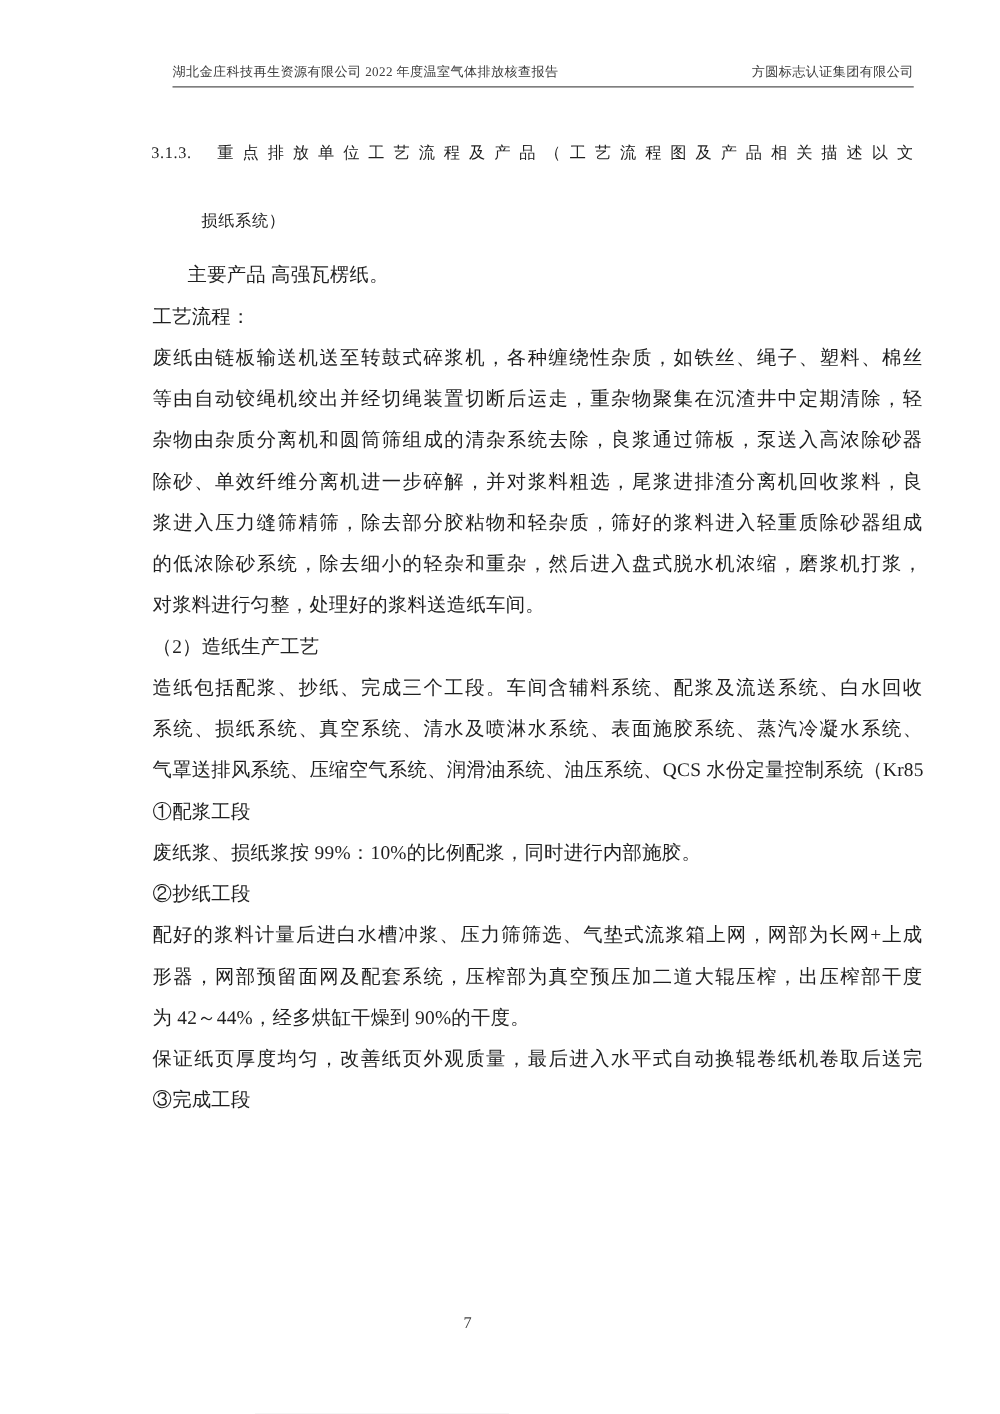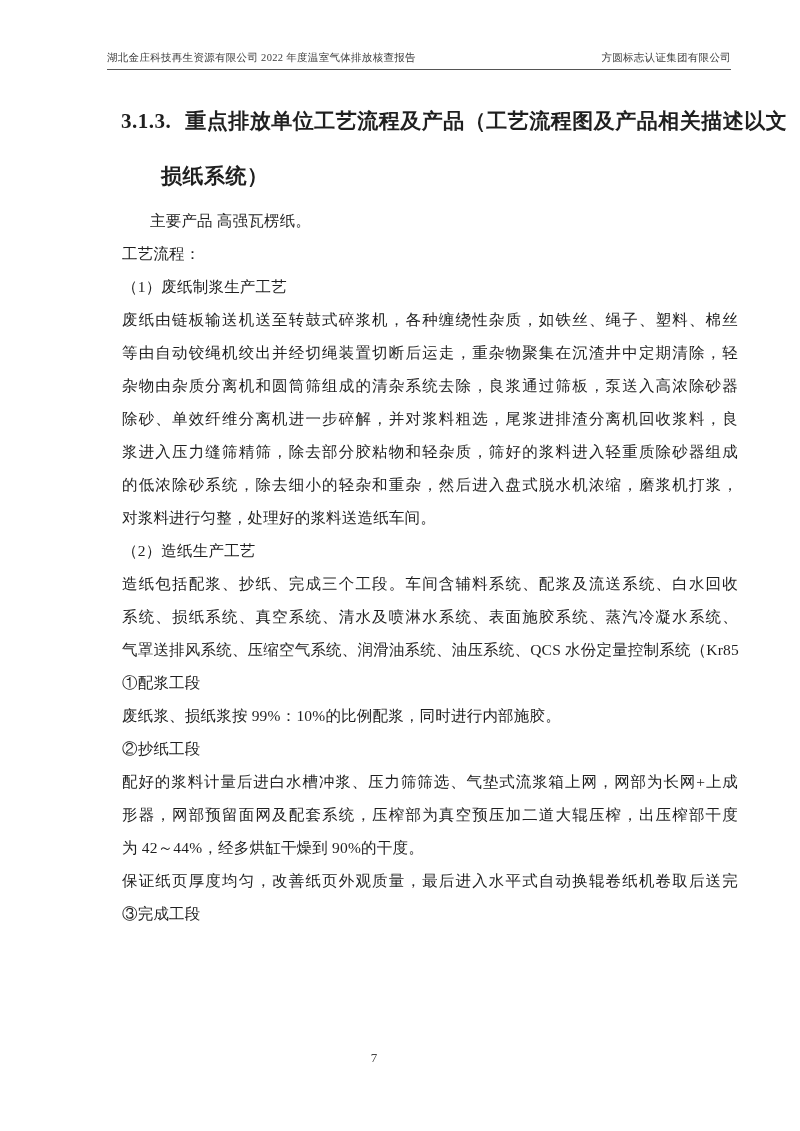--- a/index.html
+++ b/index.html
@@ -8,40 +8,40 @@
     width: 800px;
     height: 1131px;
     margin: 0 auto;
     background: #ffffff;
     font-family: "Liberation Serif", "DejaVu Serif", serif;
     color: #1f1f1f;
     overflow: hidden;
   }
   .header {
     position: absolute;
-    left: 107px;
+    left: 138px;
     right: 69px;
     top: 51px;
     display: flex;
     justify-content: space-between;
     align-items: flex-start;
     font-size: 10.5px;
     color: #3c3c3c;
     border-bottom: 1.5px solid #555555;
     padding-bottom: 4px;
     letter-spacing: 0.3px;
     white-space: nowrap;
   }
   .doc-title {
     position: absolute;
     left: 121px;
     right: 69px;
     top: 94px;
-    font-weight: bold;
-    font-size: 21px;
+    font-weight: normal;
+    font-size: 13px;
     line-height: 55px;
     letter-spacing: 0.5px;
   }
   .doc-title .t1 {
     text-align: justify;
     text-align-last: justify;
     white-space: nowrap;
   }
   .doc-title .t1 .num { padding-right: 14px; }
   .doc-title .t2 { padding-left: 40px; }
@@ -85,21 +85,20 @@
   <div class="doc-title">
     <div class="t1">
       <span class="num">3.1.3.</span><span>重点排放单位工艺流程及产品（工艺流程图及产品相关描述以文</span>
     </div>
     <div class="t2">损纸系统）</div>
   </div>
 
   <div class="doc-body">
       <div class="line indent">主要产品 高强瓦楞纸。</div>
       <div class="line">工艺流程：</div>
-      <div class="line">（1）废纸制浆生产工艺</div>
       <div class="line just">废纸由链板输送机送至转鼓式碎浆机，各种缠绕性杂质，如铁丝、绳子、塑料、棉丝</div>
       <div class="line just">等由自动铰绳机绞出并经切绳装置切断后运走，重杂物聚集在沉渣井中定期清除，轻</div>
       <div class="line just">杂物由杂质分离机和圆筒筛组成的清杂系统去除，良浆通过筛板，泵送入高浓除砂器</div>
       <div class="line just">除砂、单效纤维分离机进一步碎解，并对浆料粗选，尾浆进排渣分离机回收浆料，良</div>
       <div class="line just">浆进入压力缝筛精筛，除去部分胶粘物和轻杂质，筛好的浆料进入轻重质除砂器组成</div>
       <div class="line just">的低浓除砂系统，除去细小的轻杂和重杂，然后进入盘式脱水机浓缩，磨浆机打浆，</div>
       <div class="line">对浆料进行匀整，处理好的浆料送造纸车间。</div>
       <div class="line">（2）造纸生产工艺</div>
       <div class="line just">造纸包括配浆、抄纸、完成三个工段。车间含辅料系统、配浆及流送系统、白水回收</div>
       <div class="line just">系统、损纸系统、真空系统、清水及喷淋水系统、表面施胶系统、蒸汽冷凝水系统、</div>

